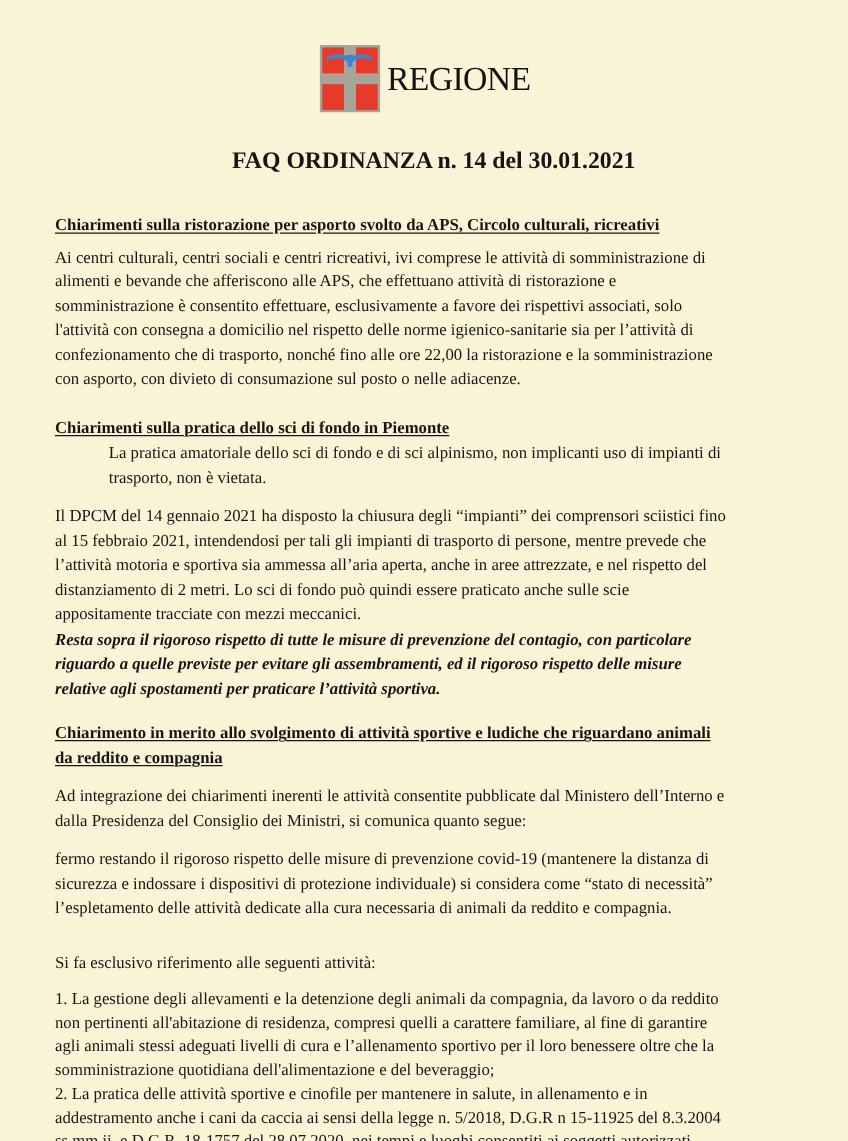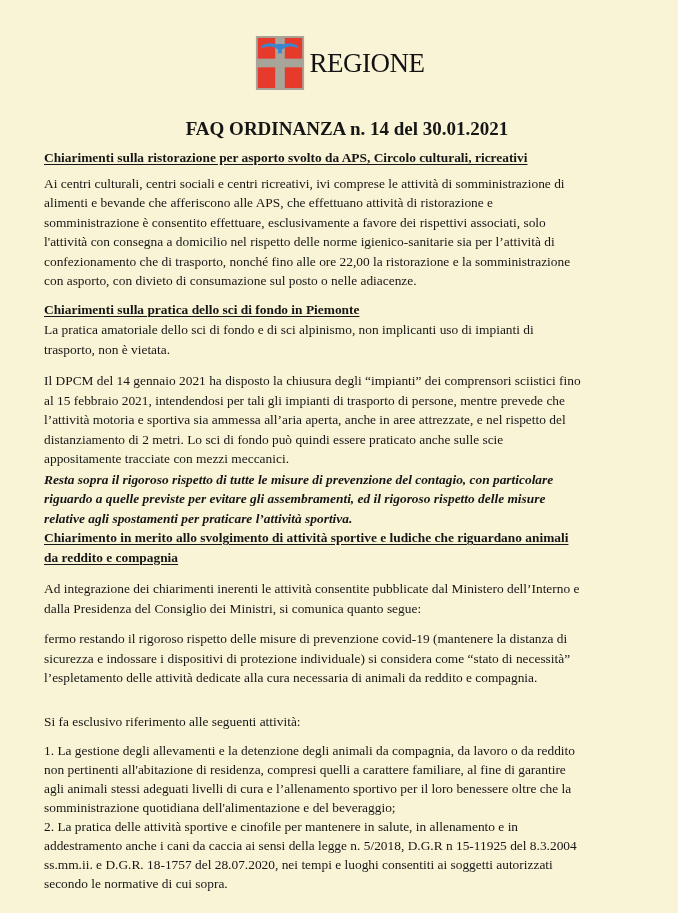--- a/index.html
+++ b/index.html
@@ -59,27 +59,27 @@
     white-space: pre-line;
   }
   .para {
     margin: 0;
     white-space: pre-line;
   }
   .bold-italic {
     font-weight: bold;
     font-style: italic;
   }
-  .mt-h1 { margin-top: 8px; }
+  .mt-h1 { margin-top: 30px; }
   .mt-p1 { margin-top: 6px; }
-  .mt-h2 { margin-top: 9px; }
-  .mt-p2 { margin-top: 1px; }
+  .mt-h2 { margin-top: 19px; }
+  .mt-p2 { margin-top: 1px; margin-left: 43px; }
   .mt-p3 { margin-top: 12px; }
   .mt-p4 { margin-top: 1px; }
-  .mt-h3 { }
+  .mt-h3 { margin-top: 16px; }
   .mt-p5 { margin-top: 12px; }
   .mt-p6 { margin-top: 11px; font-family: Liberation Serif, serif; }
   .mt-p7 { margin-top: 24px; }
   .mt-p8 { margin-top: 10px; }
   .lh-tight { line-height: 19px; }
 </style>
 </head>
 <body>
 
 <div class="page">

